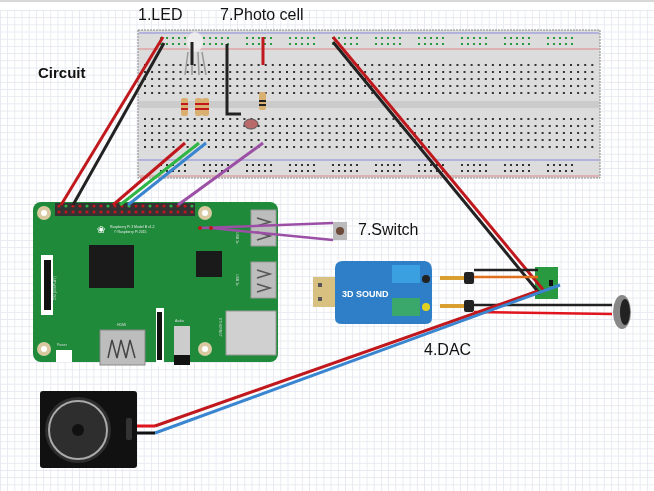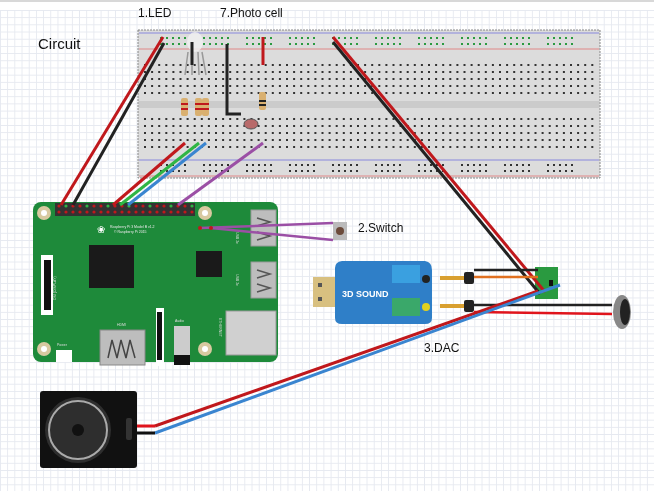--- a/index.html
+++ b/index.html
@@ -11,22 +11,22 @@
     .topbar { position: absolute; left: 0; top: 0; width: 654px; height: 2px; background: #d8d8d8; }
     .canvas {
       position: absolute; left: 0; top: 10px; width: 654px; height: 481px;
       background-color: #ffffff;
       background-image:
         linear-gradient(#e6e9f0 1px, transparent 1px),
         linear-gradient(90deg, #e6e9f0 1px, transparent 1px);
       background-size: 7.2px 7.2px;
     }
     .label { position: absolute; color: #111; white-space: nowrap; }
-    .title { font-weight: normal; font-size: 15px; left: 38px; top: 35px; }
-    .lbl { font-size: 12px; }
+    .title { font-weight: bold; font-size: 15px; left: 38px; top: 64px; }
+    .lbl { font-size: 16px; }
     svg.diagram { position: absolute; left: 0; top: 0; }
   </style>
 </head>
 <body>
 
 <div class="topbar"></div>
 <div class="canvas"></div>
 
 <svg class="diagram" width="654" height="491" viewBox="0 0 654 491">
 
@@ -1053,14 +1053,14 @@
     <line x1="155" y1="426" x2="538" y2="291" stroke="#c0181c" stroke-width="3"></line>
     <line x1="155" y1="433" x2="560" y2="285" stroke="#3a85d0" stroke-width="3"></line>
     <line x1="137" y1="426" x2="155" y2="426" stroke="#e0141c" stroke-width="3"></line>
     <line x1="137" y1="433" x2="155" y2="433" stroke="#111" stroke-width="3"></line>
   </g>
 </svg>
 
 <div class="label title">Circuit</div>
 <div class="label lbl" style="left:138px; top:6px;">1.LED</div>
 <div class="label lbl" style="left:220px; top:6px;">7.Photo cell</div>
-<div class="label lbl" style="left:358px; top:221px;">2.Switch</div>
-<div class="label lbl" style="left:424px; top:341px;">3.DAC</div>
+<div class="label lbl" style="left:358px; top:221px;">7.Switch</div>
+<div class="label lbl" style="left:424px; top:341px;">4.DAC</div>
 
 </body></html>

